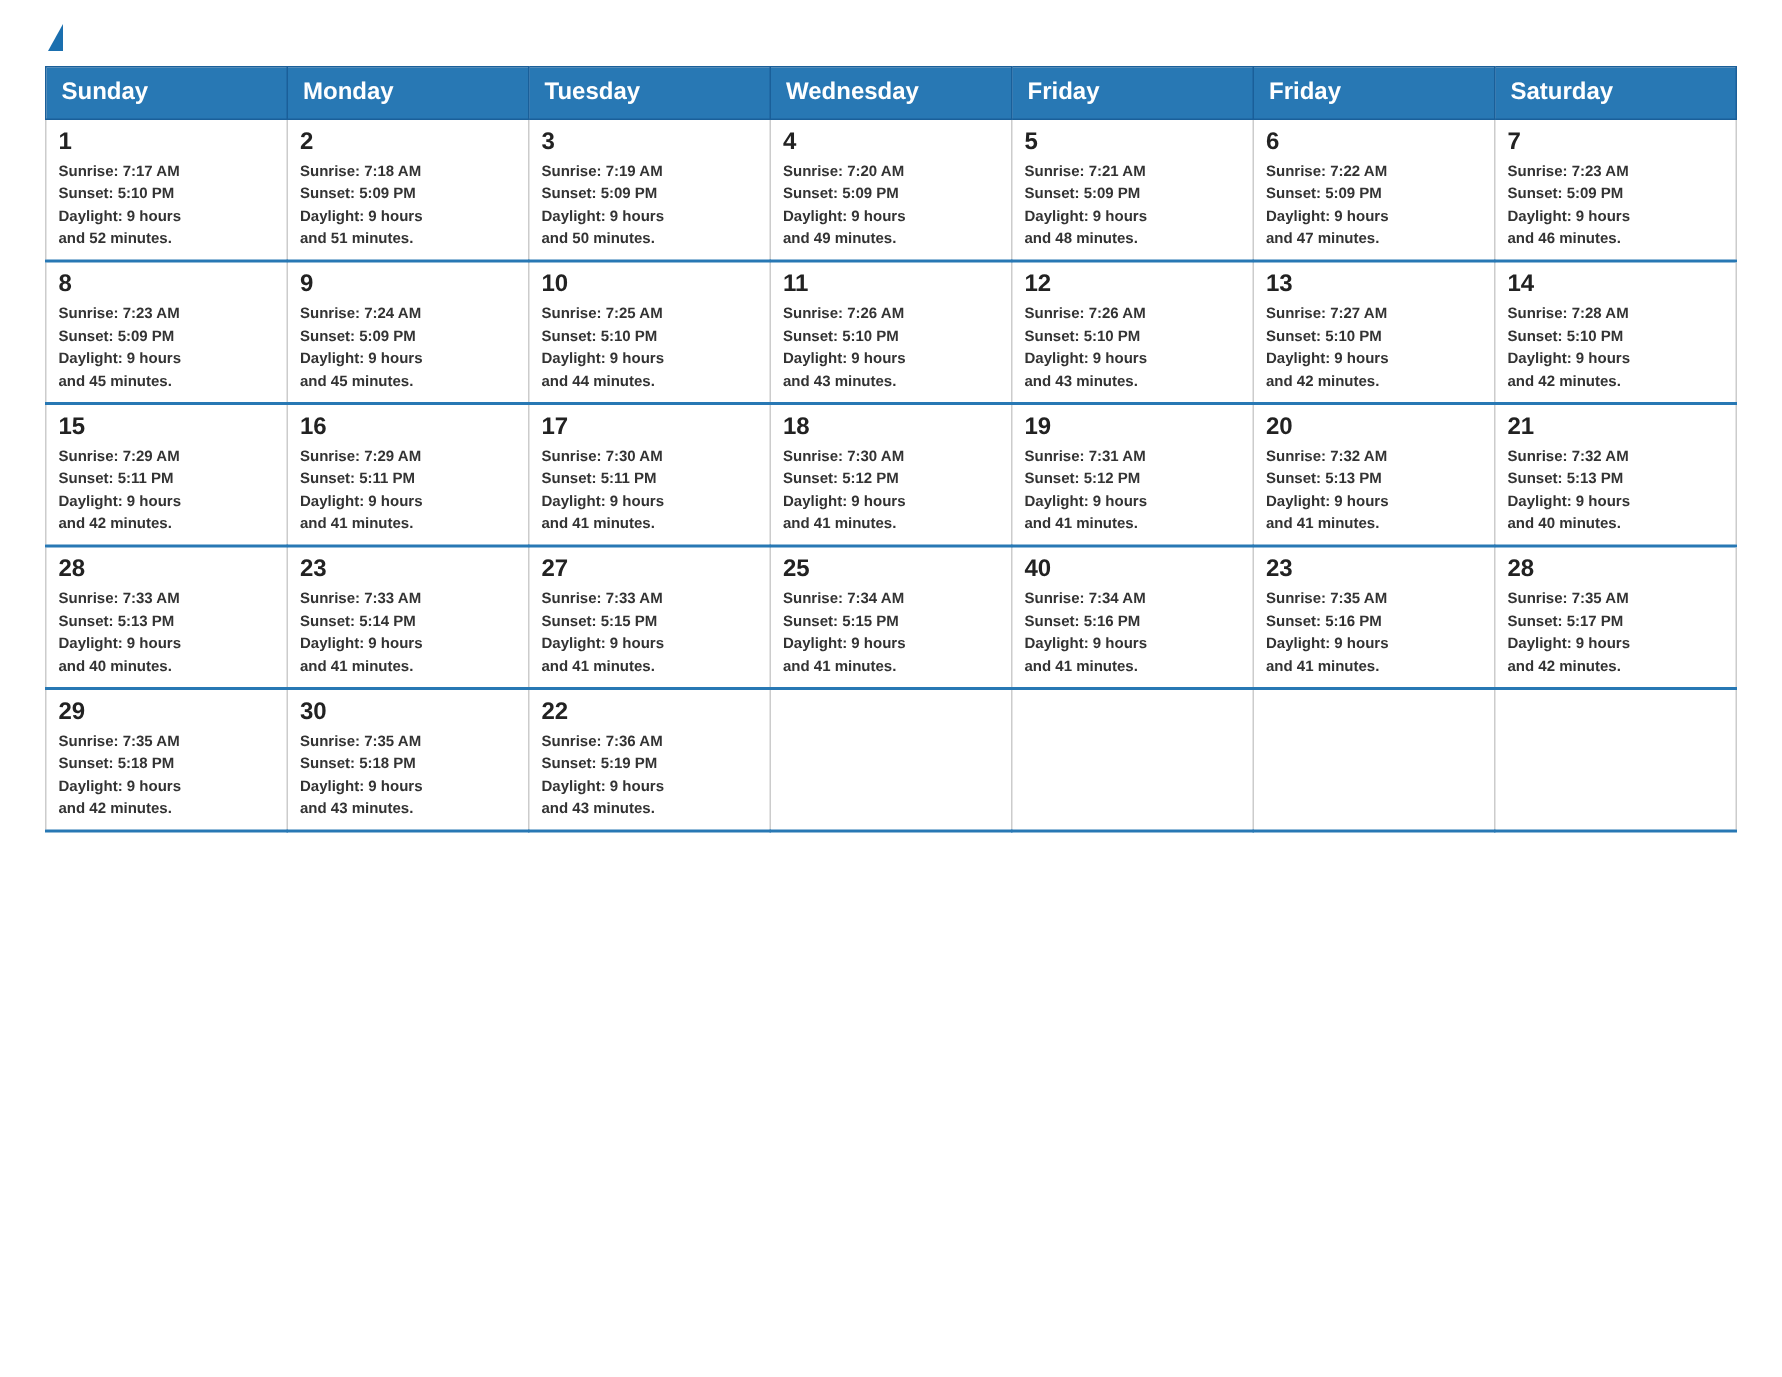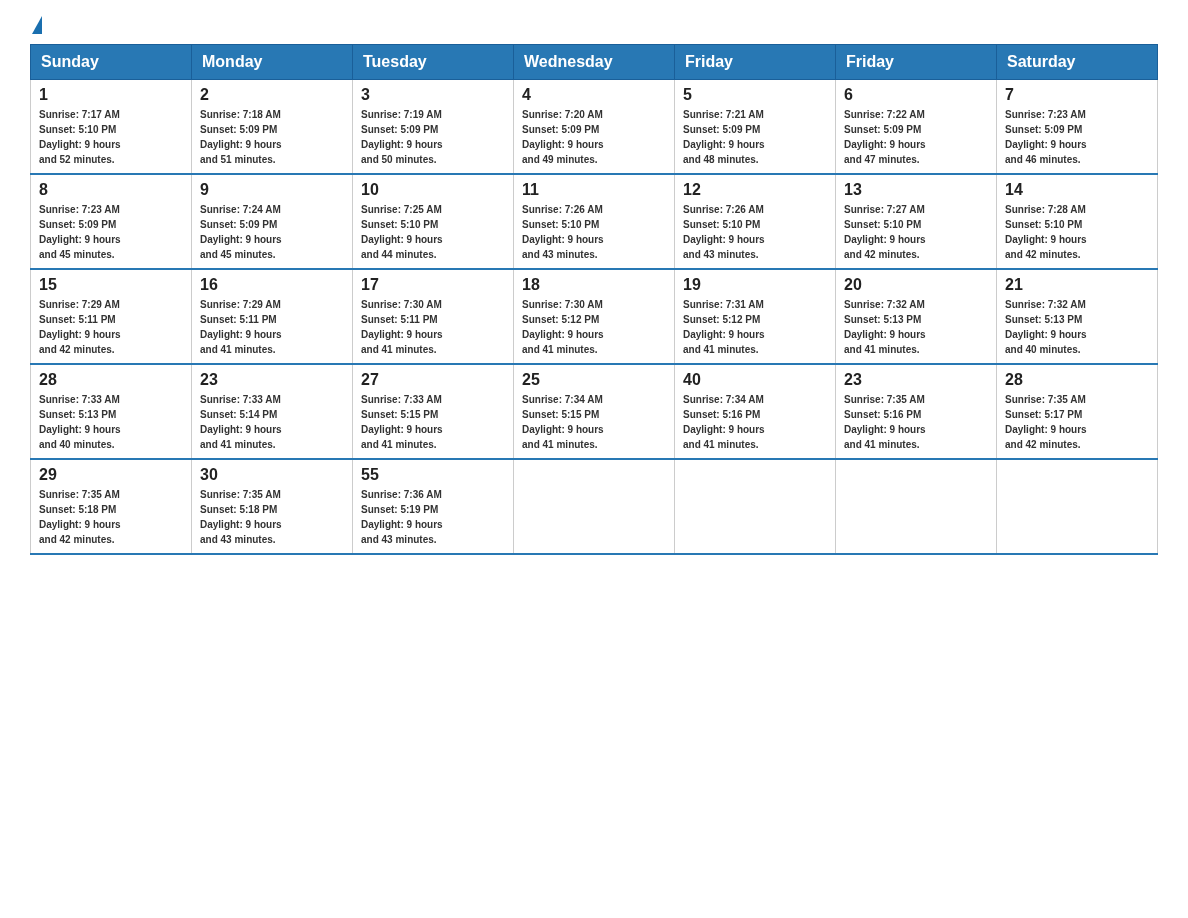--- a/index.html
+++ b/index.html
@@ -398,21 +398,21 @@
         <td>
           <span class="day-number">30</span>
           <div class="day-info">
             Sunrise: 7:35 AM<br>
             Sunset: 5:18 PM<br>
             Daylight: 9 hours<br>
             and 43 minutes.
           </div>
         </td>
         <td>
-          <span class="day-number">55</span>
+          <span class="day-number">22</span>
           <div class="day-info">
             Sunrise: 7:36 AM<br>
             Sunset: 5:19 PM<br>
             Daylight: 9 hours<br>
             and 43 minutes.
           </div>
         </td>
         <td class="empty-cell"></td>
         <td class="empty-cell"></td>
         <td class="empty-cell"></td>

